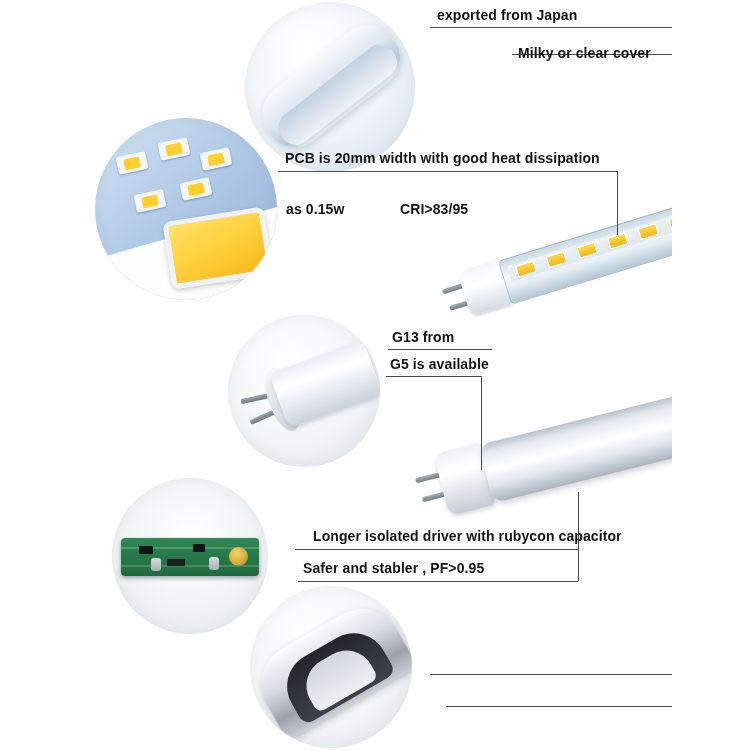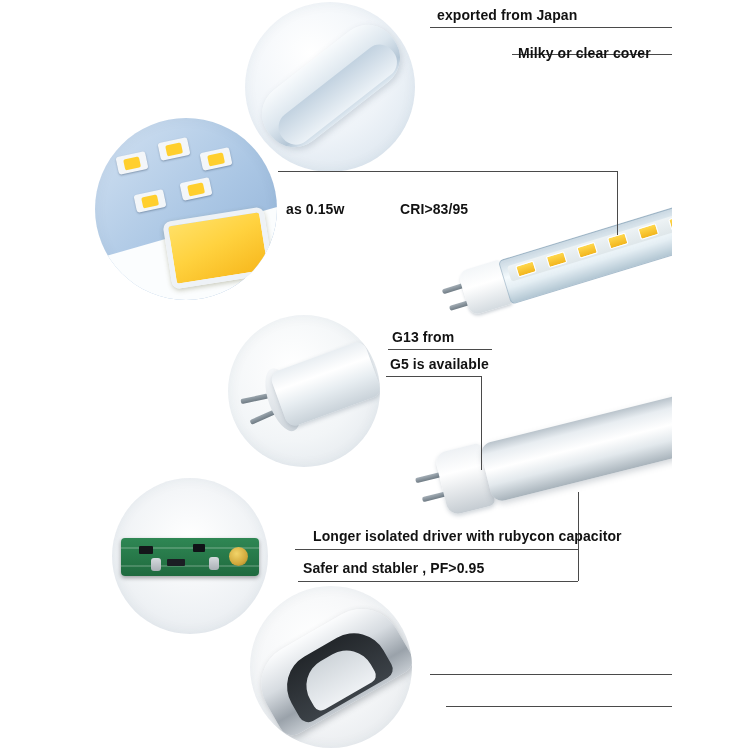--- a/index.html
+++ b/index.html
@@ -210,20 +210,21 @@
   <div class="line h" style="left:386px; top:376px; width:95px;"></div>
   <div class="line v" style="left:481px; top:376px; height:94px;"></div>
   <div class="line h" style="left:295px; top:549px; width:283px;"></div>
   <div class="line h" style="left:298px; top:581px; width:280px;"></div>
   <div class="line v" style="left:578px; top:492px; height:89px;"></div>
   <div class="line h" style="left:430px; top:674px; width:320px;"></div>
   <div class="line h" style="left:446px; top:706px; width:304px;"></div>
 
   <div class="label" style="left:437px; top:7px;">exported from Japan</div>
   <div class="label" style="left:518px; top:34px;margin-top:11px;">Milky or clear cover</div>
+  <div class="label" style="left:285px; top:150px;">PCB is 20mm width with good heat dissipation</div>
   <div class="label" style="left:286px; top:201px;">as 0.15w</div>
   <div class="label" style="left:400px; top:201px;">CRI&gt;83/95</div>
   <div class="label" style="left:392px; top:329px;">G13 from</div>
   <div class="label" style="left:390px; top:356px;">G5 is available</div>
   <div class="label" style="left:301px; top:528px;padding-left:12px;">Longer isolated driver with rubycon capacitor</div>
   <div class="label" style="left:303px; top:560px;">Safer and stabler , PF&gt;0.95</div>
 
 </div>
 
 </body></html>

